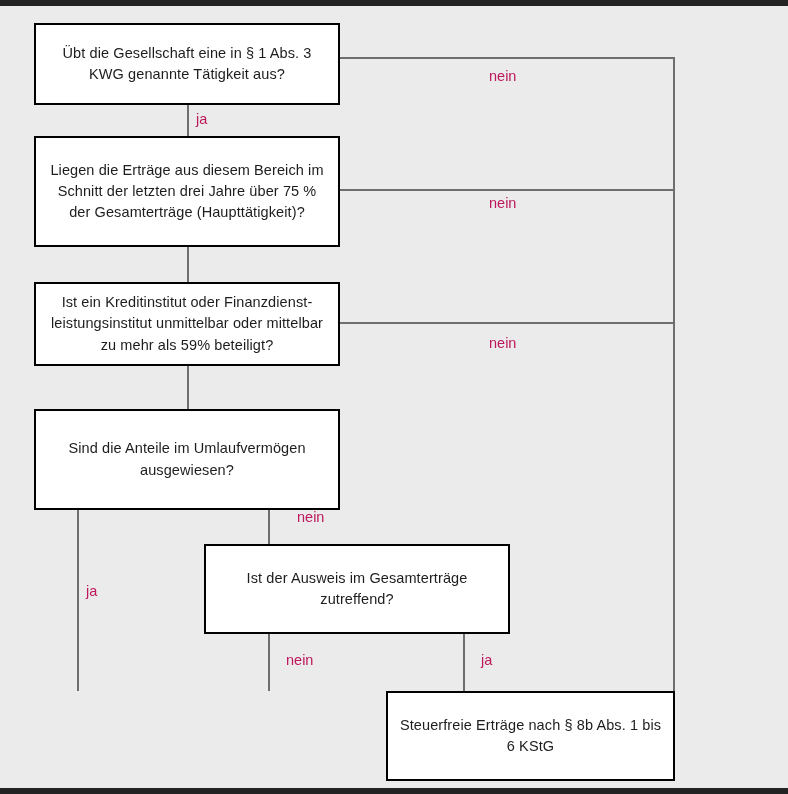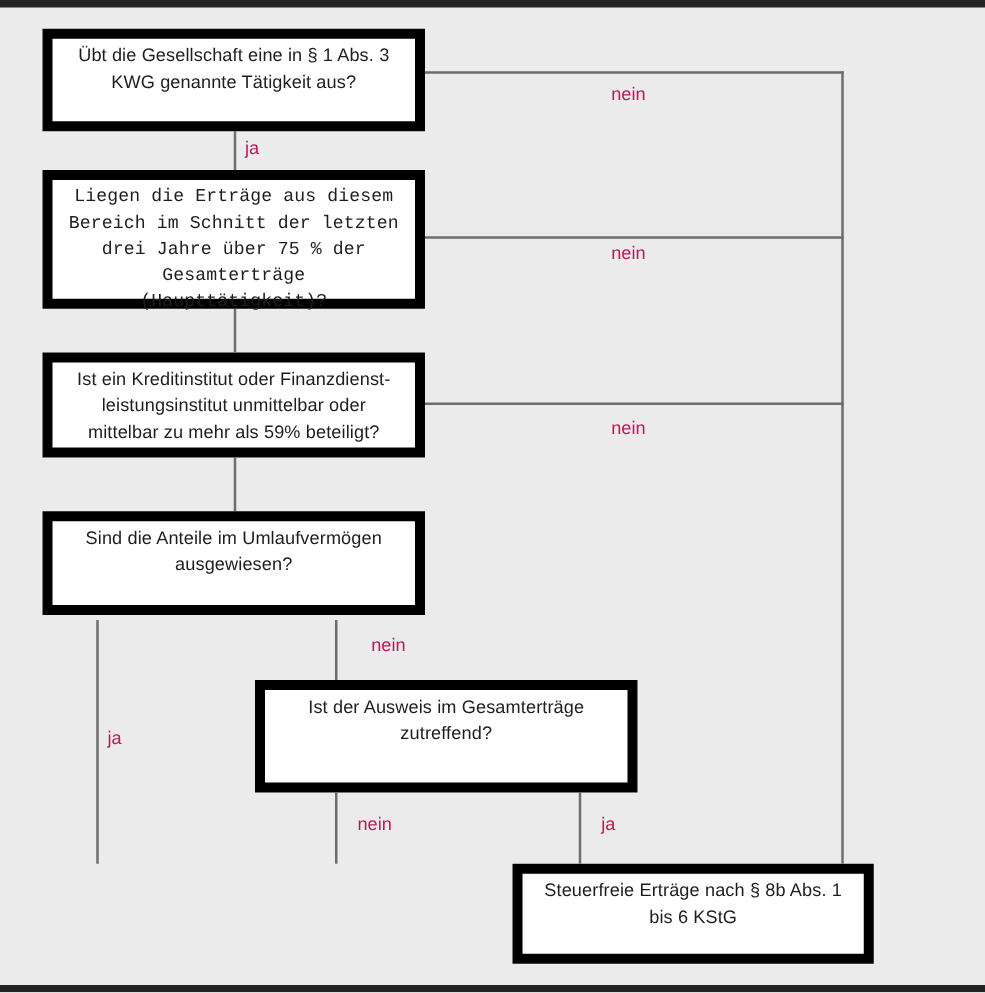--- a/index.html
+++ b/index.html
@@ -40,22 +40,23 @@
     background: #6e6e6e;
   }
   .conn.v { width: 2px; }
   .conn.h { height: 2px; }
 
   
   .node {
     position: absolute;
     box-sizing: border-box;
     background: #ffffff;
-    border: 8px solid #000000;
+    border: 2px solid #000000;
     display: flex;
+    align-items: center;
     justify-content: center;
     text-align: center;
     color: #1d1d1d;
     font-size: 14.5px;
     line-height: 1.45;
     padding: 4px 10px;
     letter-spacing: 0.1px;
   }
   .node span { display: block; width: 100%; }
 
@@ -114,35 +115,35 @@
     <div class="edge-label" style="left:297px; top:510px;">nein</div>
 
     <div class="edge-label" style="left:286px; top:653px;">nein</div>
 
     <div class="edge-label" style="left:481px; top:653px;">ja</div>
 
     <div class="node" style="left:34px; top:23px; width:306px; height:82px;">
       <span>Übt die Gesellschaft eine in § 1 Abs. 3 KWG genannte Tätigkeit aus?</span>
     </div>
 
-    <div class="node" style="left:34px; top:136px; width:306px; height:111px;font-family:Liberation Mono, monospace;">
+    <div class="node" style="left:34px; top:136px; width:306px; height:111px;">
       <span>Liegen die Erträge aus diesem Bereich im Schnitt der letzten drei Jahre über 75 % der Gesamterträge (Haupttätigkeit)?</span>
     </div>
 
     <div class="node" style="left:34px; top:282px; width:306px; height:84px;">
       <span>Ist ein Kreditinstitut oder Finanzdienst-leistungsinstitut unmittelbar oder mittelbar zu mehr als 59% beteiligt?</span>
     </div>
 
-    <div class="node" style="left:34px; top:409px; width:306px; height:83px;">
+    <div class="node" style="left:34px; top:409px; width:306px; height:101px;">
       <span>Sind die Anteile im Umlaufvermögen ausgewiesen?</span>
     </div>
 
     <div class="node" style="left:204px; top:544px; width:306px; height:90px;">
       <span>Ist der Ausweis im Gesamterträge zutreffend?</span>
     </div>
 
 
-    <div class="node" style="left:386px; top:691px; width:289px; height:80px;margin-left:24px;">
+    <div class="node" style="left:386px; top:691px; width:289px; height:90px;">
       <span>Steuerfreie Erträge nach § 8b Abs. 1 bis 6 KStG</span>
     </div>
 
   </div>
 </div>
 
 </body></html>

